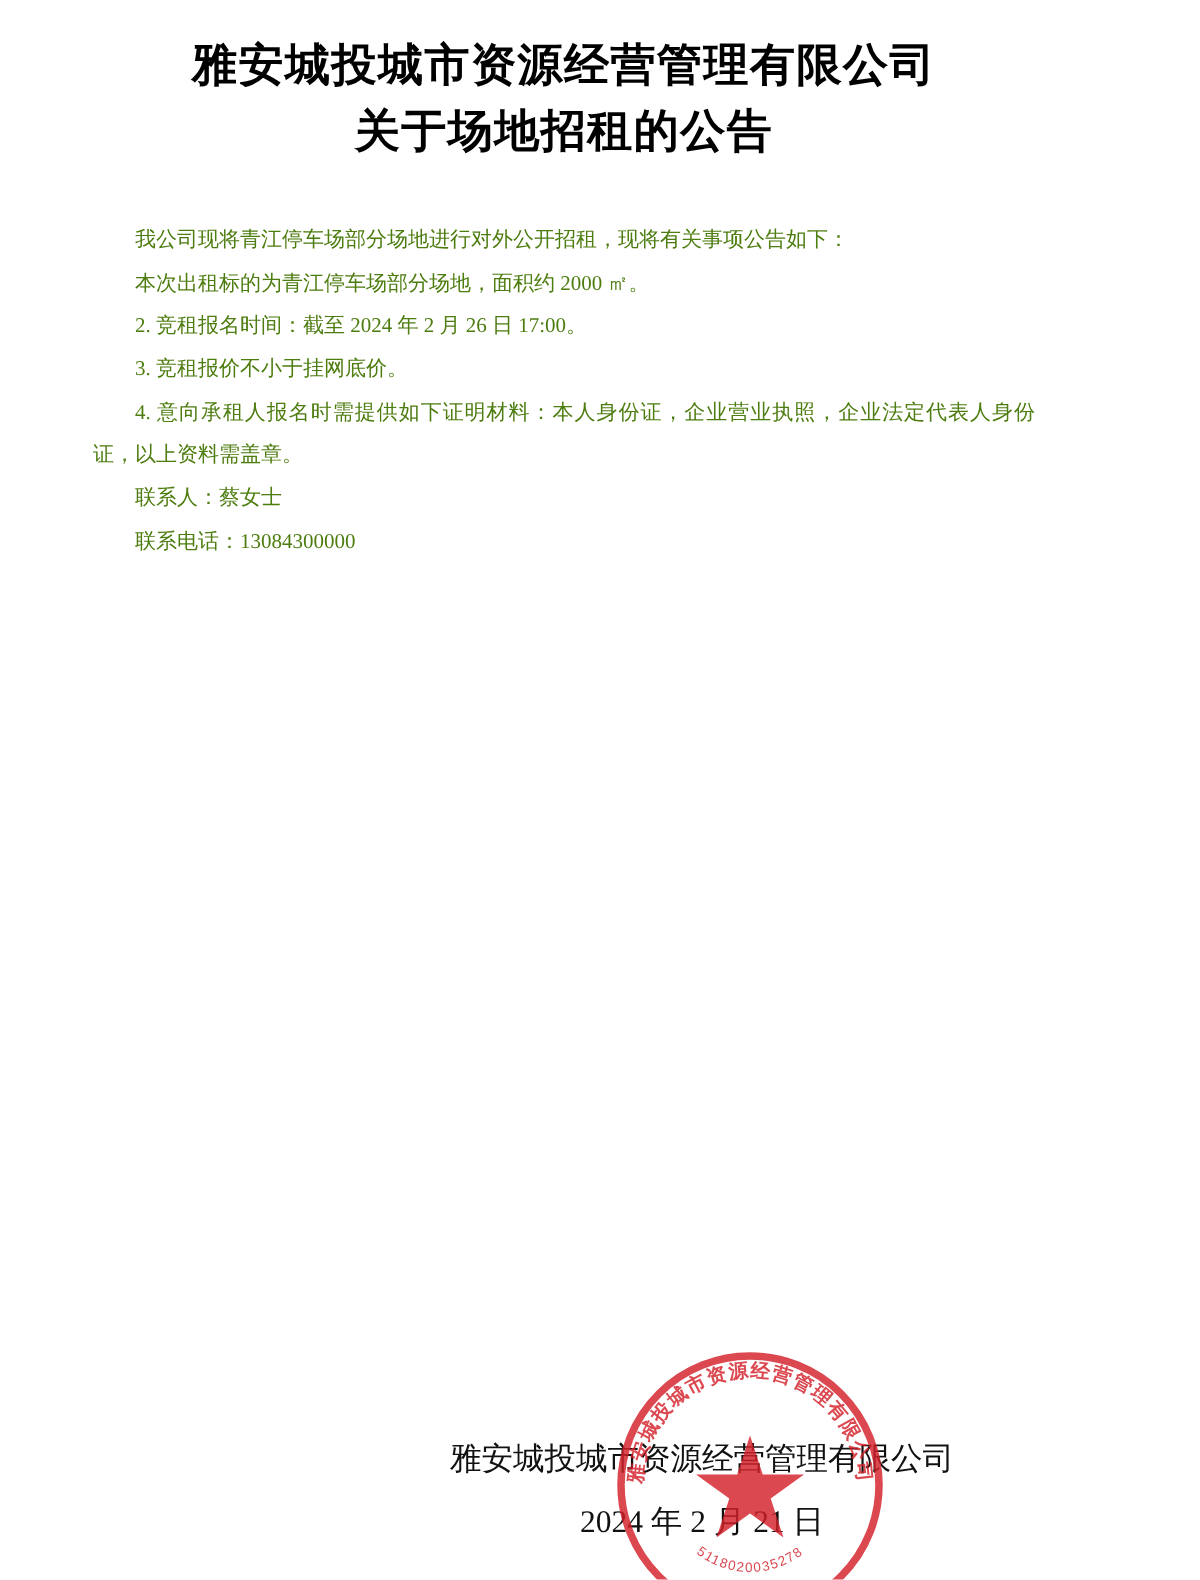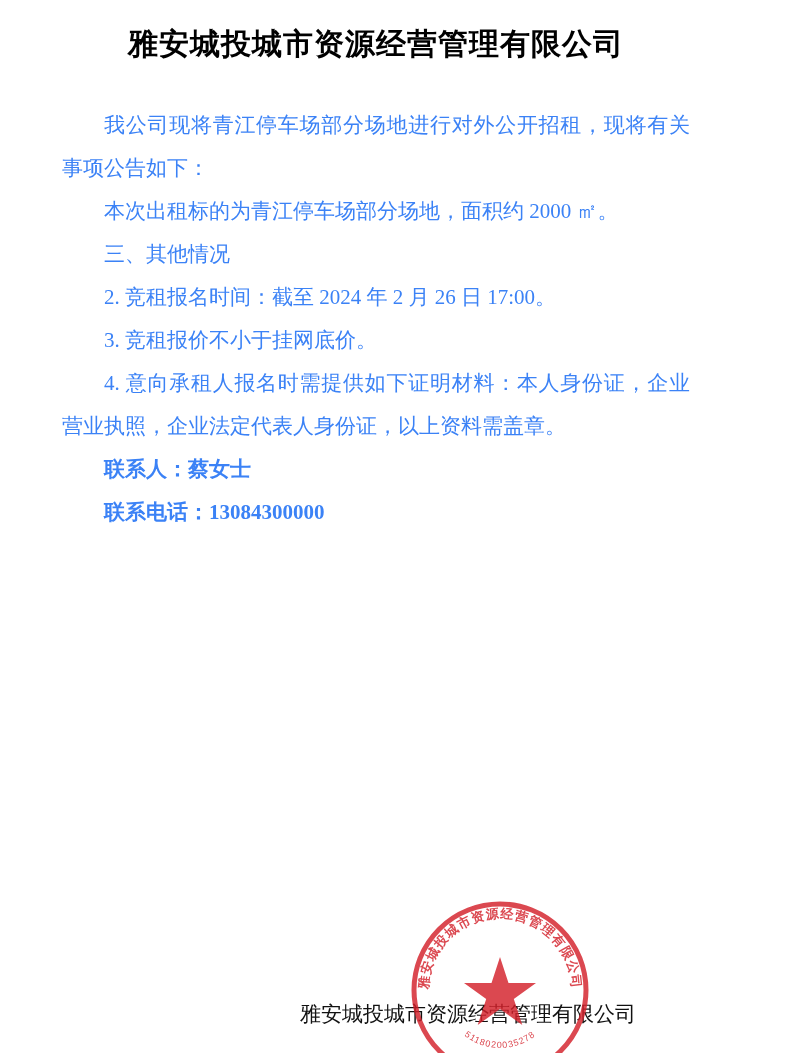--- a/index.html
+++ b/index.html
@@ -30,37 +30,36 @@
     letter-spacing: 1px;
     color: #000000;
     margin: 0;
   }
   .title .line {
     display: block;
     white-space: nowrap;
   }
   .body-text {
     margin-top: 38px;
-    font-size: 21px;
+    font-size: 14px;
     line-height: 2.05;
-    color: #3b82f6;
+    color: #4d7c0f;
     text-align: justify;
   }
   .para {
     margin: 0;
     text-indent: 2em;
   }
   .section-heading {
     margin: 0;
     text-indent: 2em;
   }
   .contact-line {
     margin: 0;
     text-indent: 2em;
-    font-weight: bold;
   }
   .sign-block {
     position: absolute;
     right: 74px;
     bottom: 18px;
     width: 420px;
     text-align: center;
     font-size: 21px;
     line-height: 2.0;
     color: #111111;
@@ -100,41 +99,42 @@
     letter-spacing: 1px;
   }
 </style>
 </head>
 <body>
 
 <div class="page">
 
   <h1 class="title">
     <span class="line">雅安城投城市资源经营管理有限公司</span>
+    <span class="line">关于场地招租的公告</span>
   </h1>
 
   <div class="body-text">
 
     <p class="para">我公司现将青江停车场部分场地进行对外公开招租，现将有关事项公告如下：</p>
 
     <p class="para">本次出租标的为青江停车场部分场地，面积约 2000 ㎡。</p>
 
 
-    <p class="section-heading">三、其他情况</p>
     <p class="para">2. 竞租报名时间：截至 2024 年 2 月 26 日 17:00。</p>
     <p class="para">3. 竞租报价不小于挂网底价。</p>
     <p class="para">4. 意向承租人报名时需提供如下证明材料：本人身份证，企业营业执照，企业法定代表人身份证，以上资料需盖章。</p>
 
     <p class="contact-line">联系人：蔡女士</p>
     <p class="contact-line">联系电话：13084300000</p>
 
   </div>
 
   <div class="sign-block">
     <span class="sign-line">雅安城投城市资源经营管理有限公司</span>
+    <span class="sign-line">2024 年 2 月 21 日</span>
   </div>
 
   <div class="seal">
     <svg viewBox="0 0 190 190" xmlns="http://www.w3.org/2000/svg" aria-hidden="true">
       <defs>
         <path id="sealArc" d="M 95,95 m -72,0 a 72,72 0 1,1 144,0 a 72,72 0 1,1 -144,0"></path>
         <path id="sealArcBottom" d="M 95,95 m -58,0 a 58,58 0 1,0 116,0"></path>
       </defs>
       <circle cx="95" cy="95" r="86" fill="none" stroke="#d4202a" stroke-width="5"></circle>
       <text class="seal-text">

